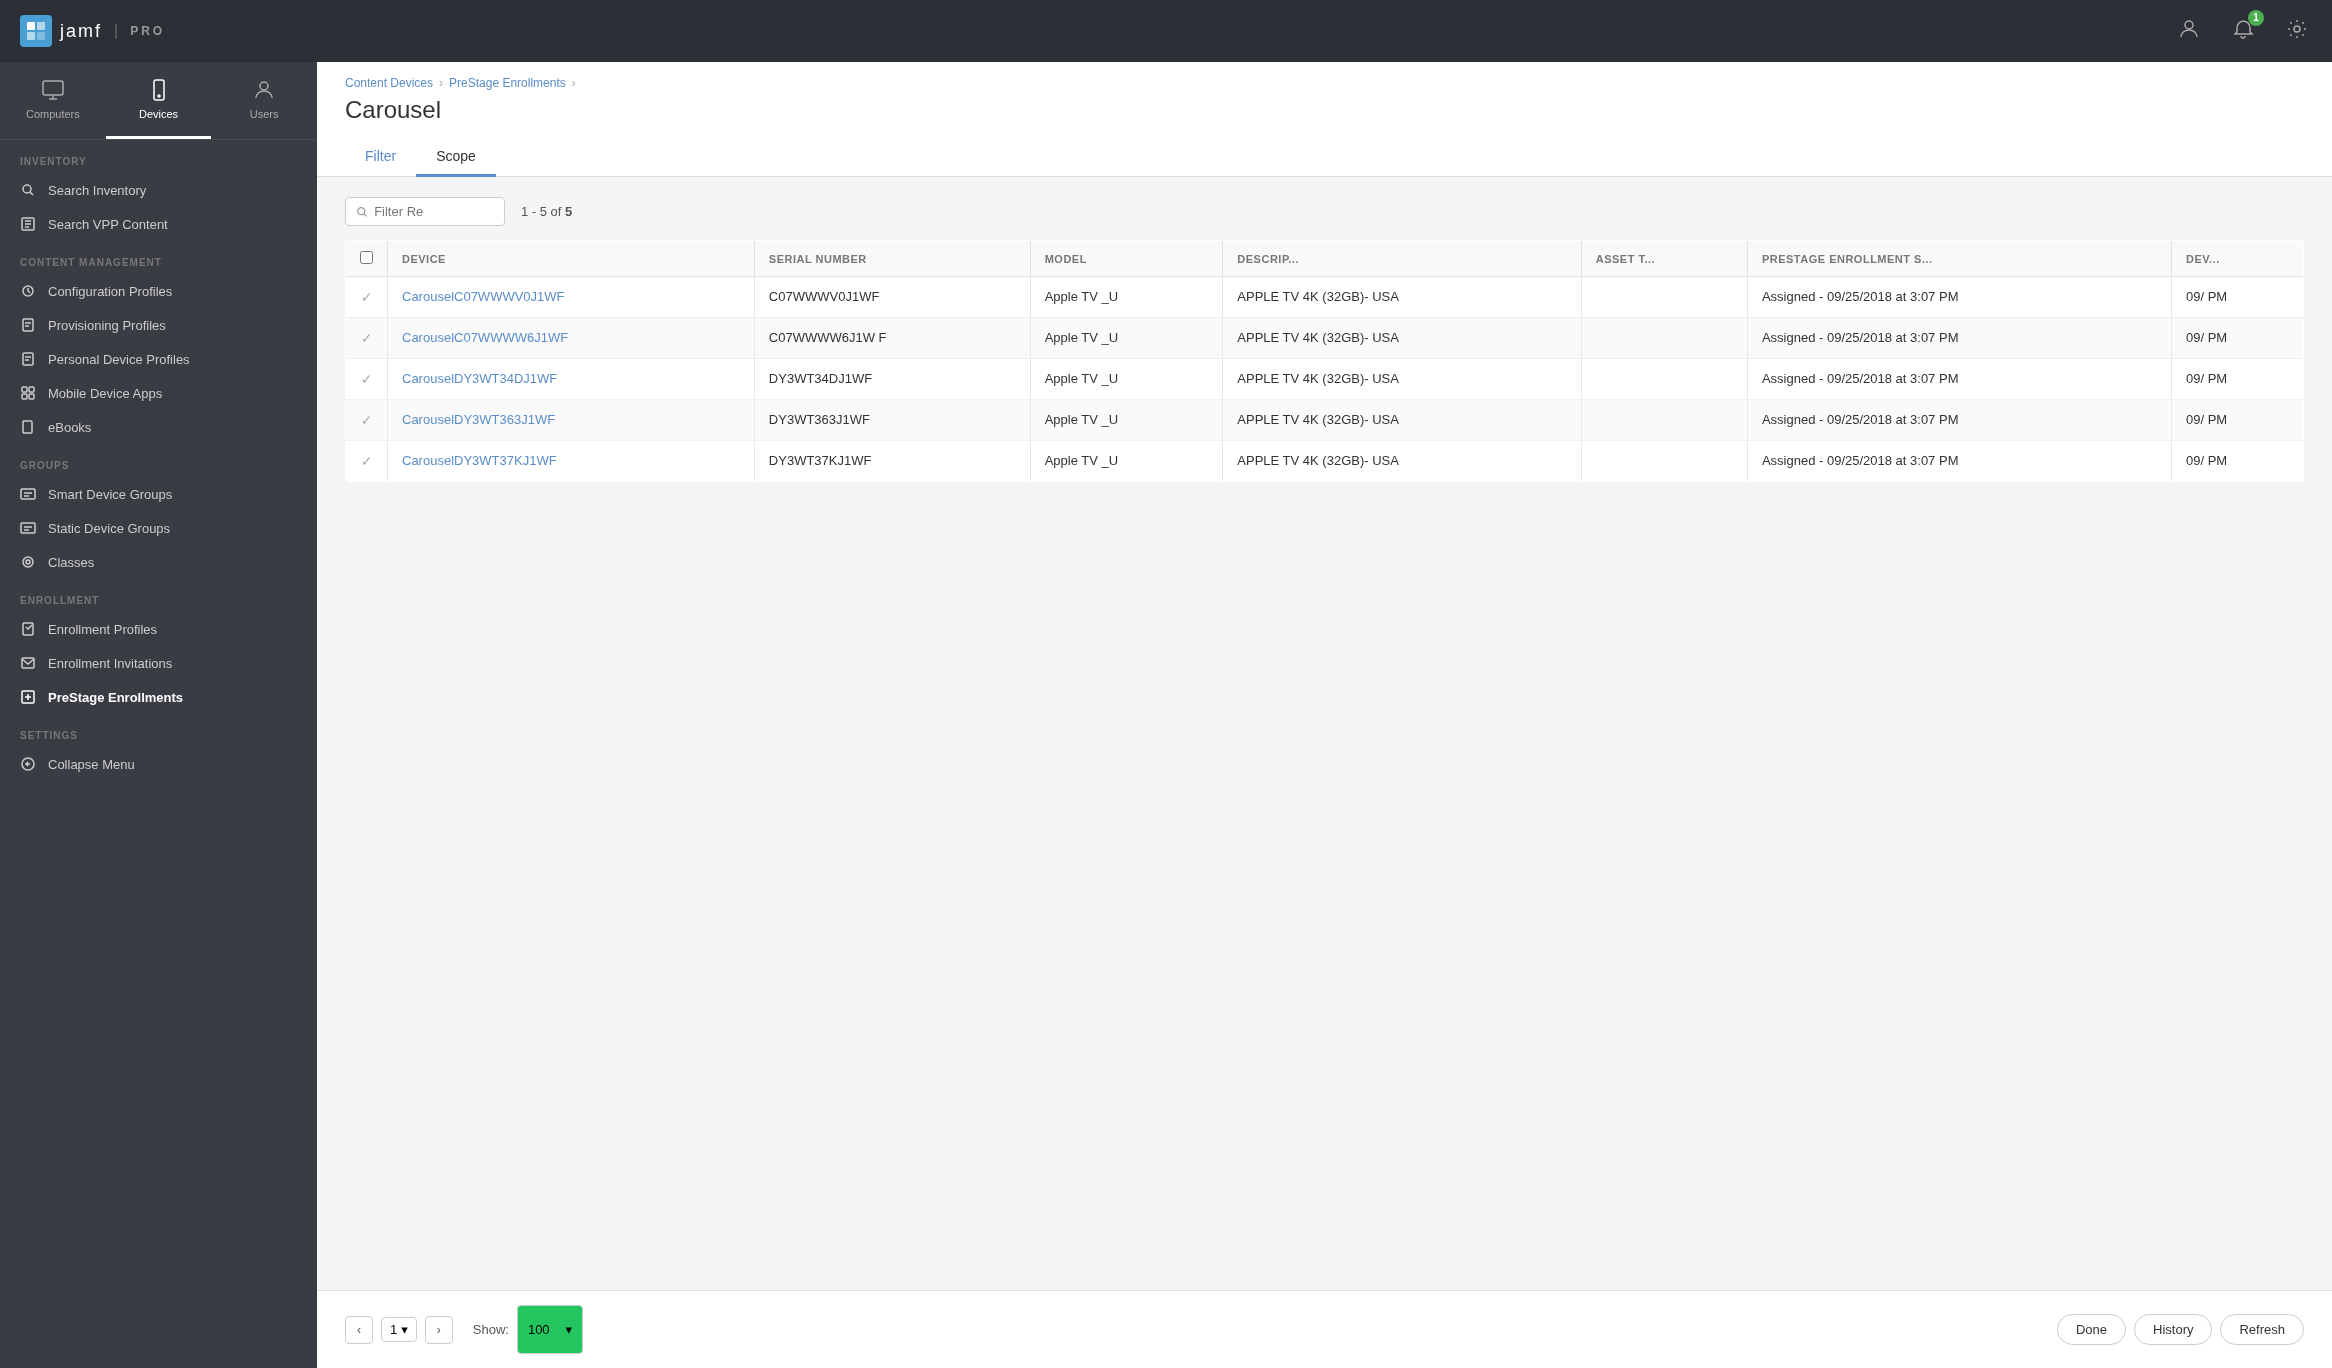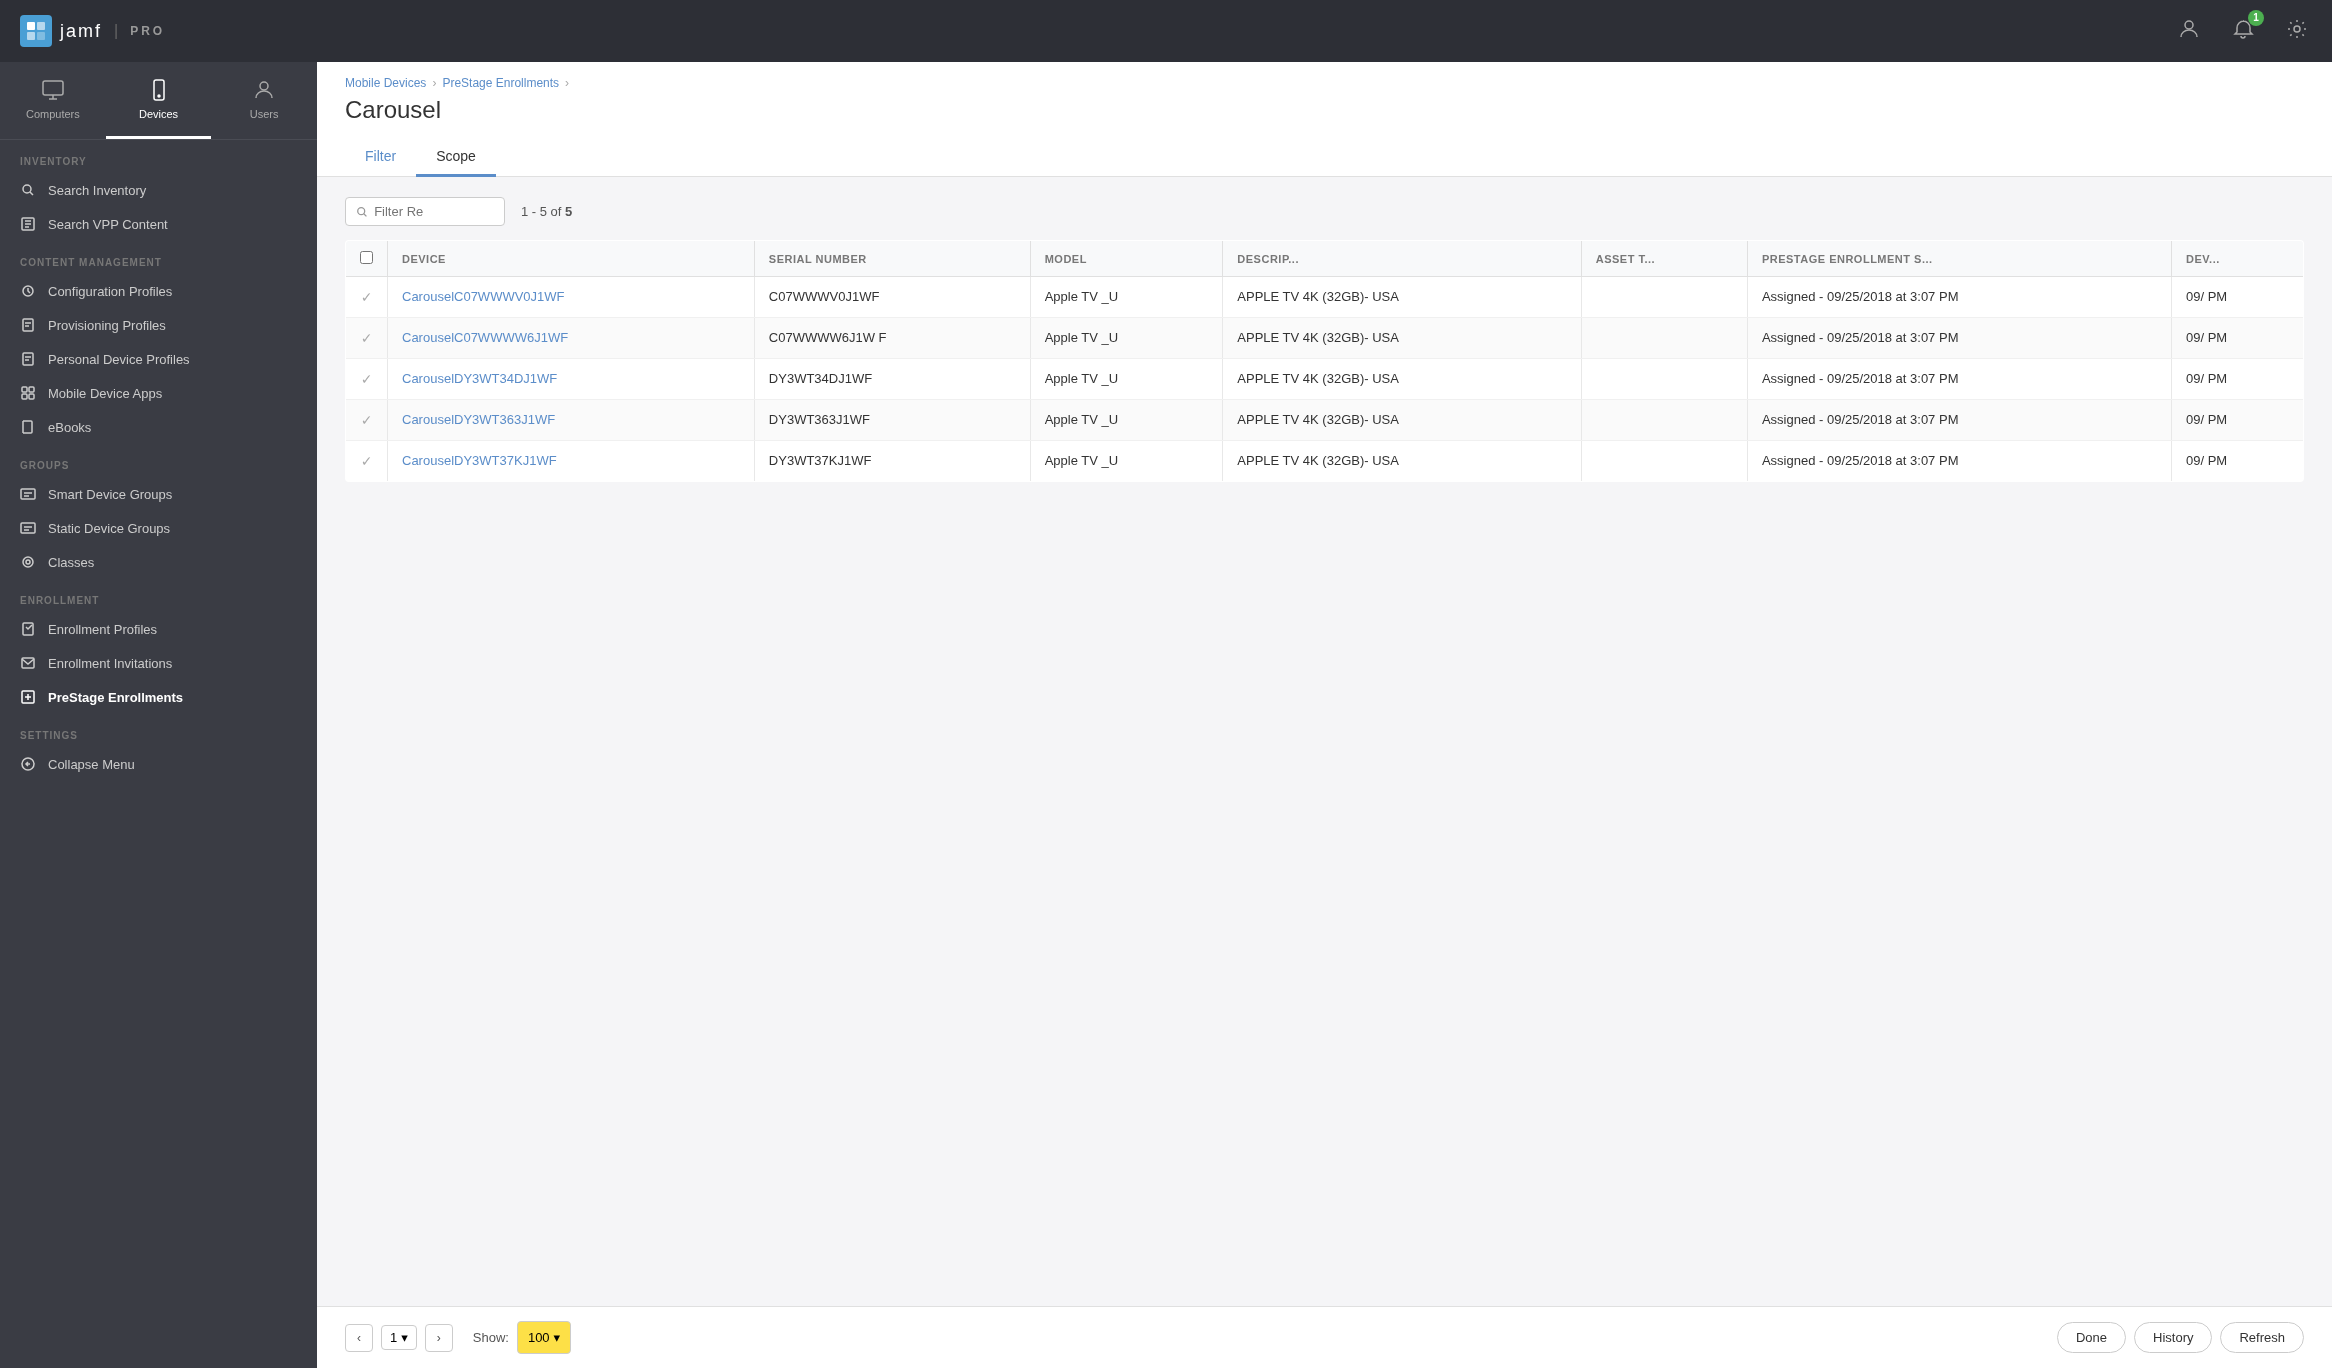--- a/index.html
+++ b/index.html
@@ -176,23 +176,23 @@
       display: flex; align-items: center; justify-content: center;
       font-size: 12px; color: #555;
     }
     .page-num-select {
       display: flex; align-items: center; gap: 4px;
       border: 1px solid #ccc; border-radius: 4px;
       background: white; padding: 4px 8px; font-size: 13px; cursor: pointer;
     }
     .show-label { font-size: 13px; color: #555; margin-left: 12px; }
     .show-select {
-      display: flex; align-items: center; gap: 4px;
+      display: flex; align-items: center; gap: 16px;
       border: 1px solid #ccc; border-radius: 4px;
-      background: #fde047; padding: 8px 10px; font-size: 13px; cursor: pointer;
+      background: #22c55e; padding: 16px 10px; font-size: 13px; cursor: pointer;
     }
     .footer-actions { margin-left: auto; display: flex; gap: 8px; }
     .footer-btn {
       padding: 7px 18px; border: 1px solid #ccc; border-radius: 20px;
       background: white; font-size: 13px; color: #333; cursor: pointer;
     }
   </style>
 </head>
 <body>
 
@@ -369,21 +369,21 @@
           <path d="M10 8H6M8 10l-2-2 2-2"></path>
         </svg>
       <span>Collapse Menu</span>
     </div>
   </div>
 
   <div class="content-area">
 
     <div class="page-header">
       <div class="breadcrumb">
-        <span class="cell-link">Mobile Devices</span>
+        <span class="cell-link">Content Devices</span>
         <span class="breadcrumb-sep">›</span>
         <span class="cell-link">PreStage Enrollments</span>
         <span class="breadcrumb-sep">›</span>
       </div>
       <div class="page-title">Carousel</div>
       <div class="tabs">
         <div class="tab">
           <span>Filter</span>
         </div>
         <div class="tab active">

